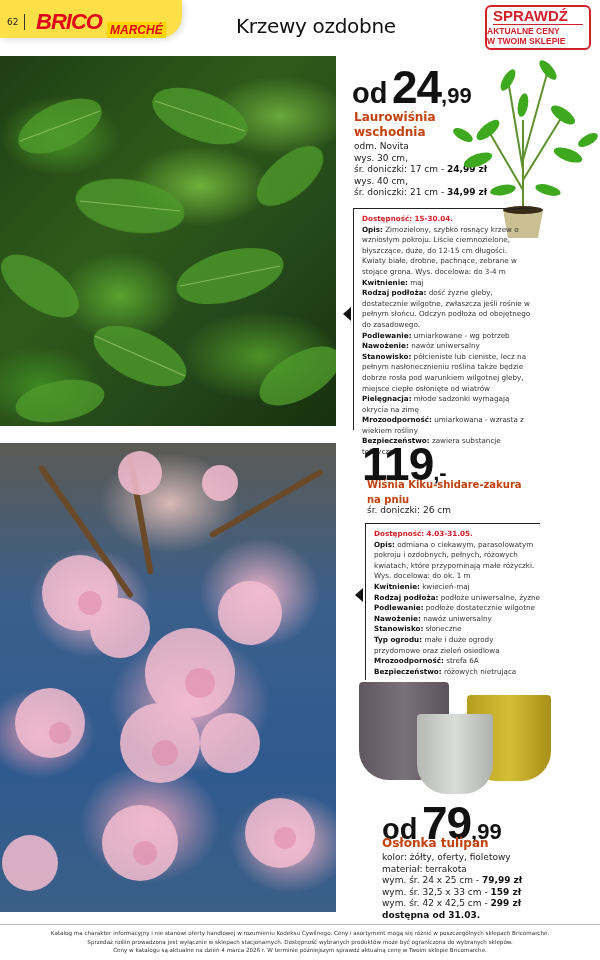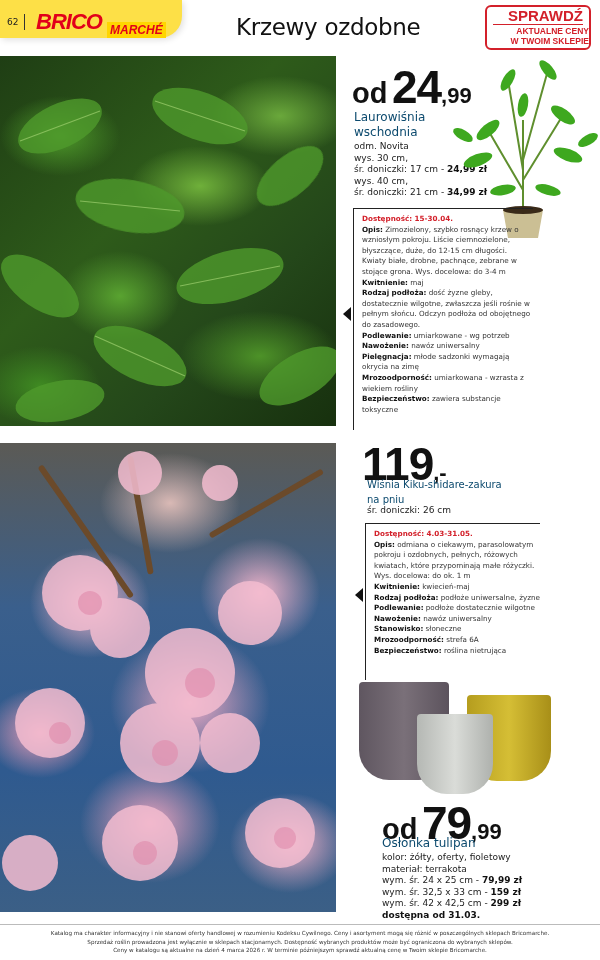--- a/index.html
+++ b/index.html
@@ -2,33 +2,33 @@
 <html><head>
 <meta charset="utf-8">
 <style>
 *{box-sizing:border-box;margin:0;padding:0}
 body{width:600px;height:960px;background:#fff;font-family:"DejaVu Sans",sans-serif;color:#111;position:relative;overflow:hidden}
 .hdr-tab{position:absolute;left:0;top:0;width:182px;height:38px;background:#fde047;border-radius:0 0 22px 0;box-shadow:2px 2px 6px rgba(0,0,0,.12);z-index:3}
 .pgnum{position:absolute;left:7px;top:17px;font-size:9px;color:#222}
 .pgsep{position:absolute;left:24px;top:14px;width:1px;height:16px;background:#333}
 .logo{position:absolute;left:36px;top:9px;font-family:"Liberation Sans",sans-serif;font-weight:bold;font-style:italic;font-size:22px;color:#e2001a;letter-spacing:-1px}
 .logo2{position:absolute;left:107px;top:22px;background:#ffd500;color:#e2001a;font-family:"Liberation Sans",sans-serif;font-weight:bold;font-style:italic;font-size:12px;padding:1px 3px}
-.title{position:absolute;left:236px;top:14px;font-family:"DejaVu Sans",sans-serif;font-size:23px;color:#111;letter-spacing:-.3px}
-.sprawdz{position:absolute;left:485px;top:5px;width:106px;height:45px;border:2px solid #d3202a;border-radius:6px;text-align:right;color:#d3202a;font-family:"Liberation Sans",sans-serif;font-weight:bold}
+.title{position:absolute;left:236px;top:14px;font-family:"DejaVu Sans",sans-serif;font-size:20px;color:#111;letter-spacing:-.3px}
+.sprawdz{position:absolute;left:485px;top:5px;width:106px;height:45px;border:2px solid #d3202a;border-radius:6px;text-align:left;color:#d3202a;font-family:"Liberation Sans",sans-serif;font-weight:bold}
 .sprawdz .s1{font-size:15px;line-height:16px;border-bottom:1.5px solid #d3202a;margin:1px 6px 1px}
 .sprawdz .s2{font-size:8.5px;line-height:10px}
 .photo{position:absolute;left:0;width:336px;overflow:hidden}
 .leaf{top:56px;height:370px;background:radial-gradient(ellipse 60px 40px at 60px 80px,#4e9a2a,transparent),radial-gradient(ellipse 70px 40px at 200px 130px,#6fb03a,transparent),radial-gradient(ellipse 60px 45px at 120px 240px,#59a330,transparent),radial-gradient(ellipse 80px 45px at 260px 300px,#4d9228,transparent),radial-gradient(ellipse 60px 40px at 40px 330px,#3f8a22,transparent),radial-gradient(ellipse 70px 40px at 280px 60px,#6aa83b,transparent),linear-gradient(135deg,#1f3e14,#2e5b1a 40%,#24471a 70%,#17300e)}
 .cherry{top:443px;height:469px;background:radial-gradient(ellipse 60px 55px at 90px 160px,#f2b7cc,transparent),radial-gradient(ellipse 80px 70px at 190px 260px,#eeaac4,transparent),radial-gradient(ellipse 60px 55px at 260px 150px,#f0b3c9,transparent),radial-gradient(ellipse 70px 60px at 150px 380px,#e8a2bd,transparent),radial-gradient(ellipse 55px 45px at 40px 290px,#e69cb8,transparent),radial-gradient(ellipse 60px 50px at 290px 400px,#eeb0c6,transparent),radial-gradient(ellipse 70px 50px at 170px 60px,#d9b9b5,transparent),linear-gradient(180deg,#5b5a55,#3a5f8c 35%,#2f5a8f 70%,#3b5f86)}
 .branch{position:absolute;background:#6b4a2a;height:6px;border-radius:3px;transform-origin:left center}
 .price{position:absolute;font-family:"Liberation Sans",sans-serif;font-weight:bold;color:#111;white-space:nowrap}
 .price .od{font-size:29px;vertical-align:baseline}
 .price .big{font-size:46px;letter-spacing:-1px}
 .price .cents{font-size:22px}
-.pname{position:absolute;font-family:"DejaVu Sans",sans-serif;font-weight:normal;font-size:12px;line-height:15px;color:#0c4a6e}
+.pname{position:absolute;font-family:"DejaVu Sans",sans-serif;font-weight:bold;font-size:12px;line-height:15px;color:#c2410c}
 .pspec{position:absolute;font-family:"DejaVu Sans",sans-serif;font-size:9px;line-height:11.5px;color:#222}
 .pspec b{color:#111}
 .infobox{position:absolute;border-left:1.5px solid #222;border-top:1.5px solid #222;padding:5px 0 0 8px;font-family:"DejaVu Sans",sans-serif;font-size:7.2px;line-height:10.6px;color:#333}
 .infobox .avail{color:#d3202a;font-weight:bold}
 .infobox b{color:#111}
 .arrow{position:absolute;width:0;height:0;border-top:7px solid transparent;border-bottom:7px solid transparent;border-right:8px solid #111}
 .plantimg{position:absolute}
 .pot{position:absolute;border-radius:4px 4px 30px 30px}
 .footer-rule{position:absolute;left:0;top:924px;width:600px;height:1px;background:#bbb}
 .footer{position:absolute;left:0;top:929px;width:600px;text-align:center;font-family:"DejaVu Sans",sans-serif;font-size:5.6px;line-height:8.5px;color:#333}
@@ -106,20 +106,21 @@
   <ellipse cx="75" cy="150" rx="20" ry="4" fill="#3a2a18"></ellipse>
 </svg>
 <div class="arrow" style="left:343px;top:307px"></div>
 <div class="infobox" style="left:353px;top:208px;width:180px;height:222px">
   <div class="avail">Dostępność: 15-30.04.</div>
   <div><b>Opis:</b><span> Zimozielony, szybko rosnący krzew o wzniosłym pokroju. Liście ciemnozielone, błyszczące, duże, do 12-15 cm długości. Kwiaty białe, drobne, pachnące, zebrane w stojące grona. Wys. docelowa: do 3-4 m</span></div>
   <div><b>Kwitnienie:</b><span> maj</span></div>
   <div><b>Rodzaj podłoża:</b><span> dość żyzne gleby, dostatecznie wilgotne, zwłaszcza jeśli rośnie w pełnym słońcu. Odczyn podłoża od obojętnego do zasadowego.</span></div>
   <div><b>Podlewanie:</b><span> umiarkowane - wg potrzeb</span></div>
   <div><b>Nawożenie:</b><span> nawóz uniwersalny</span></div>
+  <div><b>Stanowisko:</b><span> półcieniste lub cieniste, lecz na pełnym nasłonecznieniu roślina także będzie dobrze rosła pod warunkiem wilgotnej gleby, miejsce ciepłe osłonięte od wiatrów</span></div>
   <div><b>Pielęgnacja:</b><span> młode sadzonki wymagają okrycia na zimę</span></div>
   <div><b>Mrozoodporność:</b><span> umiarkowana - wzrasta z wiekiem rośliny</span></div>
   <div><b>Bezpieczeństwo:</b><span> zawiera substancje toksyczne</span></div>
 </div>
 
 <div class="photo cherry">
   <div class="branch" style="left:40px;top:20px;width:160px;transform:rotate(55deg)"></div>
   <div class="branch" style="left:130px;top:10px;width:120px;transform:rotate(80deg)"></div>
   <div class="branch" style="left:210px;top:90px;width:130px;transform:rotate(-30deg)"></div>
   <svg width="336" height="469" style="position:absolute;left:0;top:0">
@@ -160,22 +161,23 @@
 </div>
 <div class="arrow" style="left:355px;top:588px"></div>
 <div class="infobox" style="left:365px;top:523px;width:175px;height:157px">
   <div class="avail">Dostępność: 4.03-31.05.</div>
   <div><b>Opis:</b><span> odmiana o ciekawym, parasolowatym pokroju i ozdobnych, pełnych, różowych kwiatach, które przypominają małe różyczki. Wys. docelowa: do ok. 1 m</span></div>
   <div><b>Kwitnienie:</b><span> kwiecień-maj</span></div>
   <div><b>Rodzaj podłoża:</b><span> podłoże uniwersalne, żyzne</span></div>
   <div><b>Podlewanie:</b><span> podłoże dostatecznie wilgotne</span></div>
   <div><b>Nawożenie:</b><span> nawóz uniwersalny</span></div>
   <div><b>Stanowisko:</b><span> słoneczne</span></div>
+  <div><b>Typ ogrodu:</b><span> małe i duże ogrody przydomowe oraz zieleń osiedlowa</span></div>
   <div><b>Mrozoodporność:</b><span> strefa 6A</span></div>
-  <div><b>Bezpieczeństwo:</b><span> roślina nietrująca</span></div>
+  <div><b>Bezpieczeństwo:</b><span> różowych nietrująca</span></div>
 </div>
 
 <div class="pot" style="left:359px;top:682px;width:90px;height:98px;background:linear-gradient(90deg,#5f5660,#7a7079 50%,#5c535d)"></div>
 <div class="pot" style="left:467px;top:695px;width:84px;height:86px;background:linear-gradient(90deg,#b59d1e,#d5be35 50%,#a88f18)"></div>
 <div class="pot" style="left:417px;top:714px;width:76px;height:80px;background:linear-gradient(90deg,#b5b8b4,#dadcd8 50%,#aeb1ad)"></div>
 
 <div class="price" style="left:382px;top:796px">
   <span class="od">od</span>
   <span class="big">79</span><span class="cents">,99</span>
 </div>

